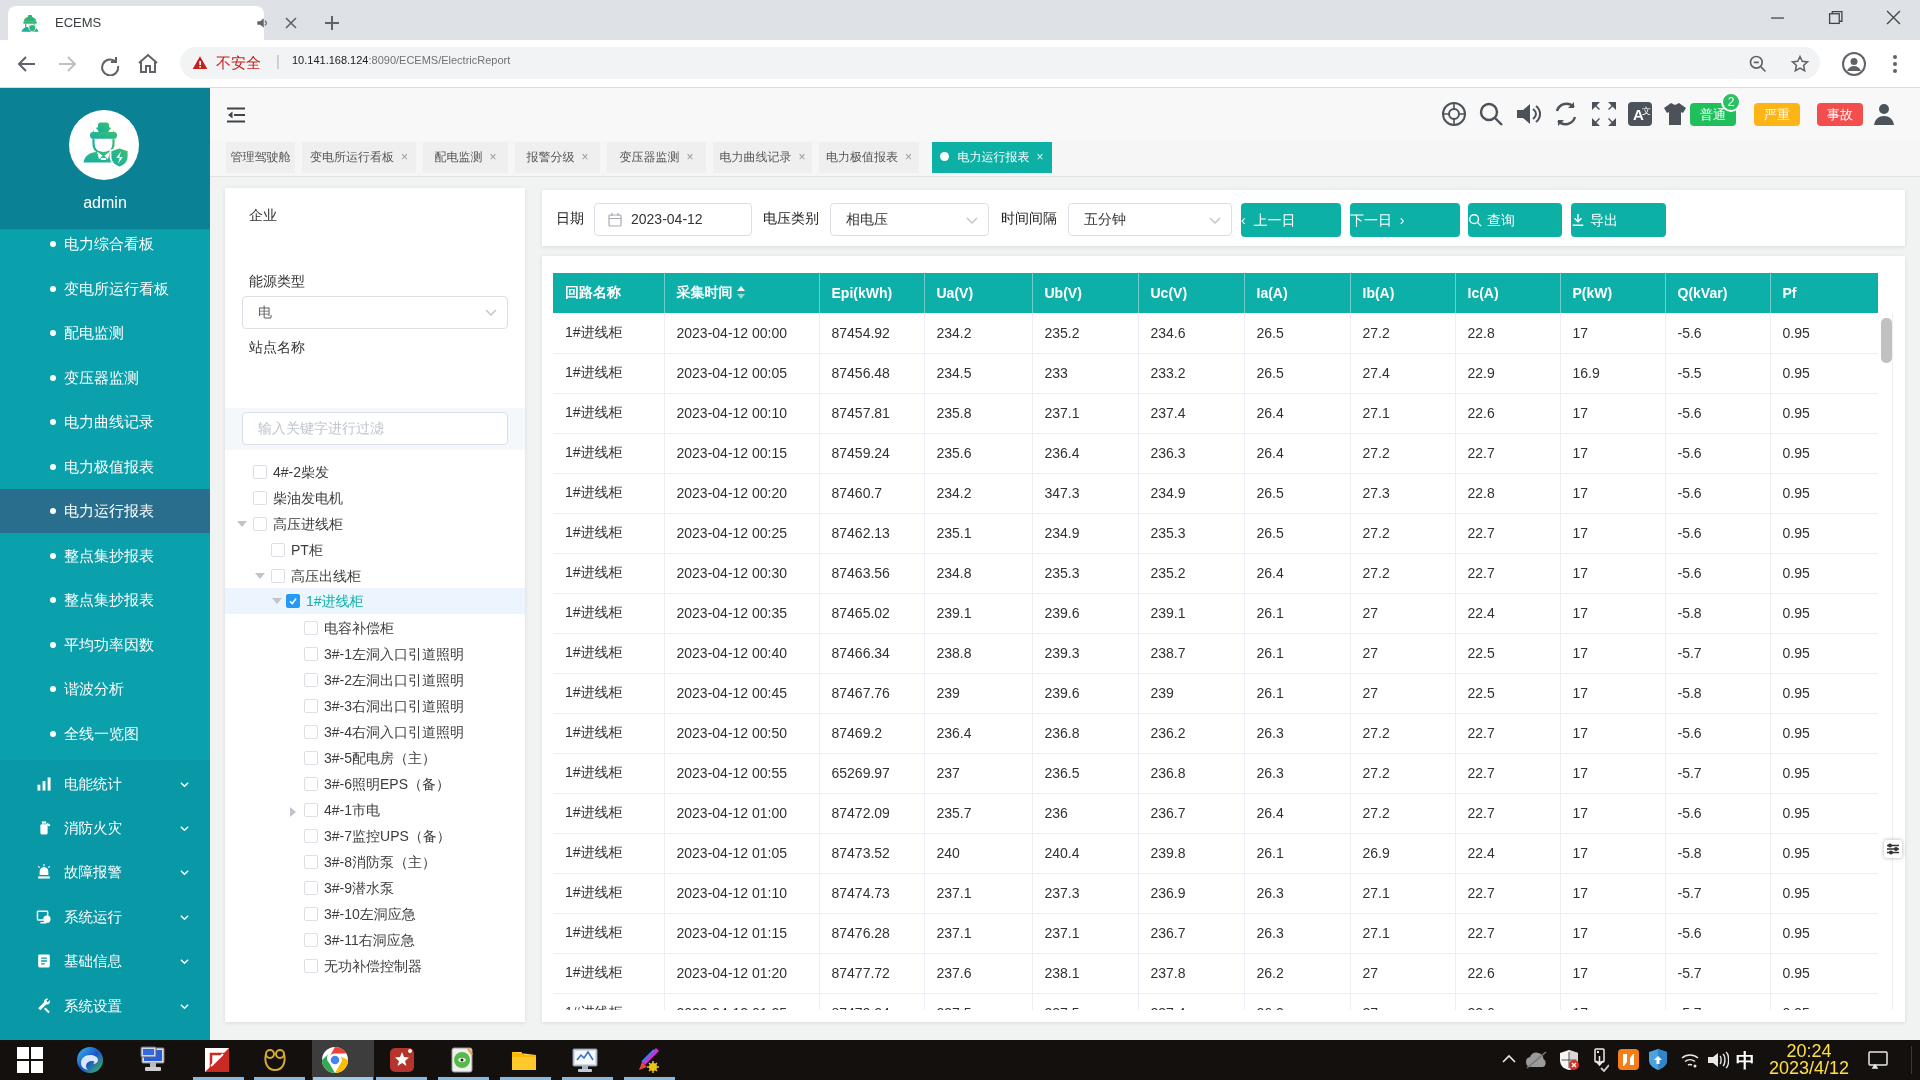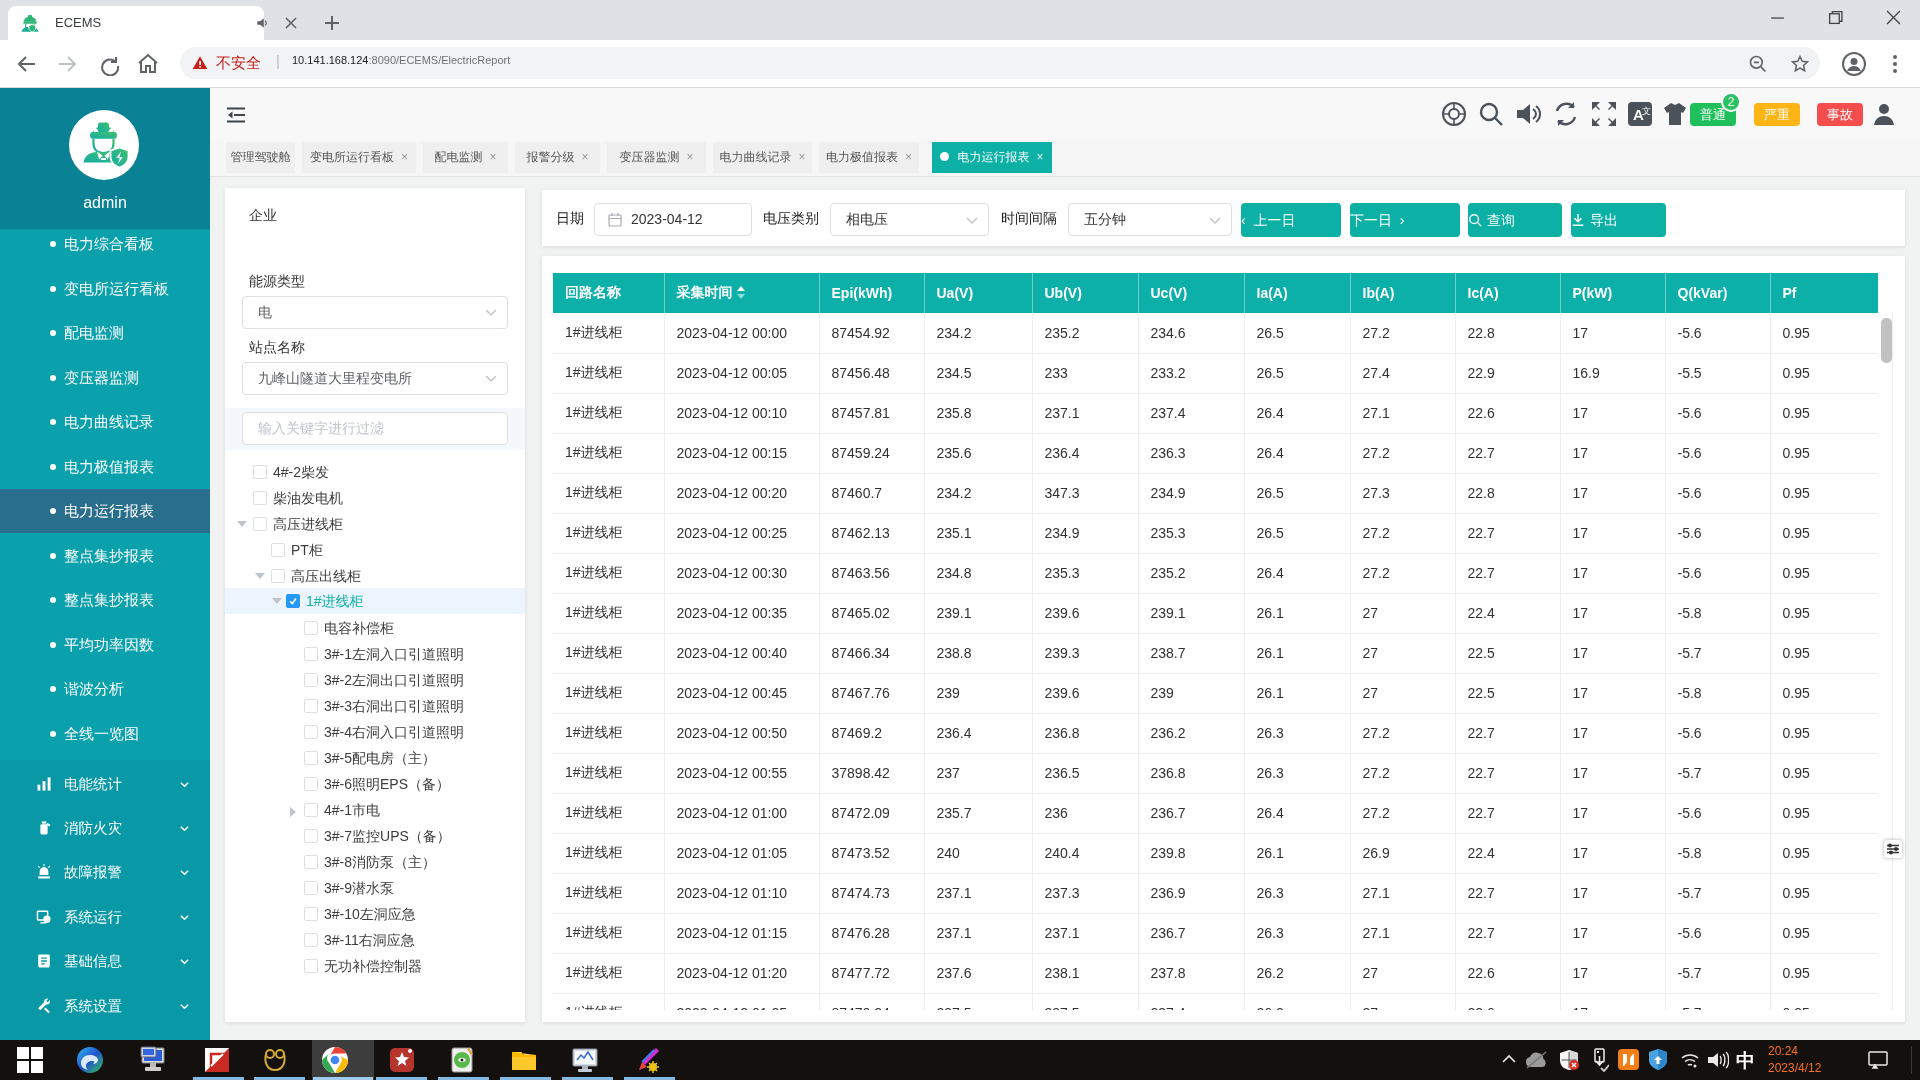--- a/index.html
+++ b/index.html
@@ -356,23 +356,20 @@
   <div class="ptab active" style="left:722px;width:120px"><span class="dot"></span>电力运行报表<span class="x">×</span></div>
 </div>
 
 <div class="abs" id="fpanel">
   <div class="flabel" style="top:19px">企业</div>
   <div class="flabel" style="top:85px">能源类型</div>
   <div class="fselect" style="top:108px">电<svg class="chev" width="12" height="8" viewBox="0 0 12 8" fill="none" stroke="#c0c4cc" stroke-width="1.5">
         <path d="M1 1l5 5 5-5"></path>
       </svg></div>
   <div class="flabel" style="top:151px">站点名称</div>
-  <div class="fselect" style="top:174px">九峰山隧道大里程变电所<svg class="chev" width="12" height="8" viewBox="0 0 12 8" fill="none" stroke="#c0c4cc" stroke-width="1.5">
-        <path d="M1 1l5 5 5-5"></path>
-      </svg></div>
   <div id="filterrow">
       <div id="filterinput">输入关键字进行过滤</div>
     </div>
 
   <div class="trow" style="top:271px">
       <span class="cb" style="left:28px"></span>
       <span class="txt" style="position:absolute;left:48px">4#-2柴发</span>
     </div>
   <div class="trow" style="top:297px">
       <span class="cb" style="left:28px"></span>
@@ -676,21 +673,21 @@
             <td>26.3</td>
             <td>27.2</td>
             <td>22.7</td>
             <td>17</td>
             <td>-5.6</td>
             <td>0.95</td>
           </tr>
       <tr>
             <td>1#进线柜</td>
             <td>2023-04-12 00:55</td>
-            <td>37898.42</td>
+            <td>65269.97</td>
             <td>237</td>
             <td>236.5</td>
             <td>236.8</td>
             <td>26.3</td>
             <td>27.2</td>
             <td>22.7</td>
             <td>17</td>
             <td>-5.7</td>
             <td>0.95</td>
           </tr>
@@ -911,19 +908,19 @@
     </svg>
   <svg class="abs" style="left:1680px;top:11px" width="20" height="18" viewBox="0 0 20 18" fill="none" stroke="#e8e8e8" stroke-width="1.5">
       <path d="M2 7a12 12 0 0 1 16 0M5 10.5a8 8 0 0 1 10 0M8 14a4 4 0 0 1 4 0"></path>
       <circle cx="15" cy="15" r="1.5" fill="#e8e8e8" stroke="none"></circle>
     </svg>
   <svg class="abs" style="left:1707px;top:10px" width="22" height="20" viewBox="0 0 22 20">
       <path d="M1 7v6h5l5 4V3L6 7z" fill="#e8e8e8"></path>
       <path d="M13 6c1.5 1.2 1.5 6.8 0 8M16 4c2.5 2 2.5 10 0 12M19 2c3.5 3 3.5 13 0 16" stroke="#e8e8e8" stroke-width="1.4" fill="none"></path>
     </svg>
   <span class="abs" style="left:1736px;top:8px;color:#fff;font-size:19px;font-weight:bold">中</span>
-  <div class="abs" style="left:1768px;top:3px;width:82px;color:#f97316;font-size:12px;line-height:17px">20:24<br>2023/4/12</div>
+  <div class="abs" style="left:1768px;top:3px;width:82px;color:#fde047;font-size:18px;text-align:center;line-height:17px">20:24<br>2023/4/12</div>
   <svg class="abs" style="left:1868px;top:11px" width="20" height="18" viewBox="0 0 20 18" fill="none" stroke="#e8e8e8" stroke-width="1.5">
       <rect x="1" y="1" width="18" height="13" rx="1"></rect>
       <path d="M7 14l-2 3h4z" fill="#e8e8e8"></path>
     </svg>
   <div class="abs" style="left:1911px;top:6px;width:1px;height:28px;background:#3a3a3a"></div>
 </div>
 
 </body></html>

